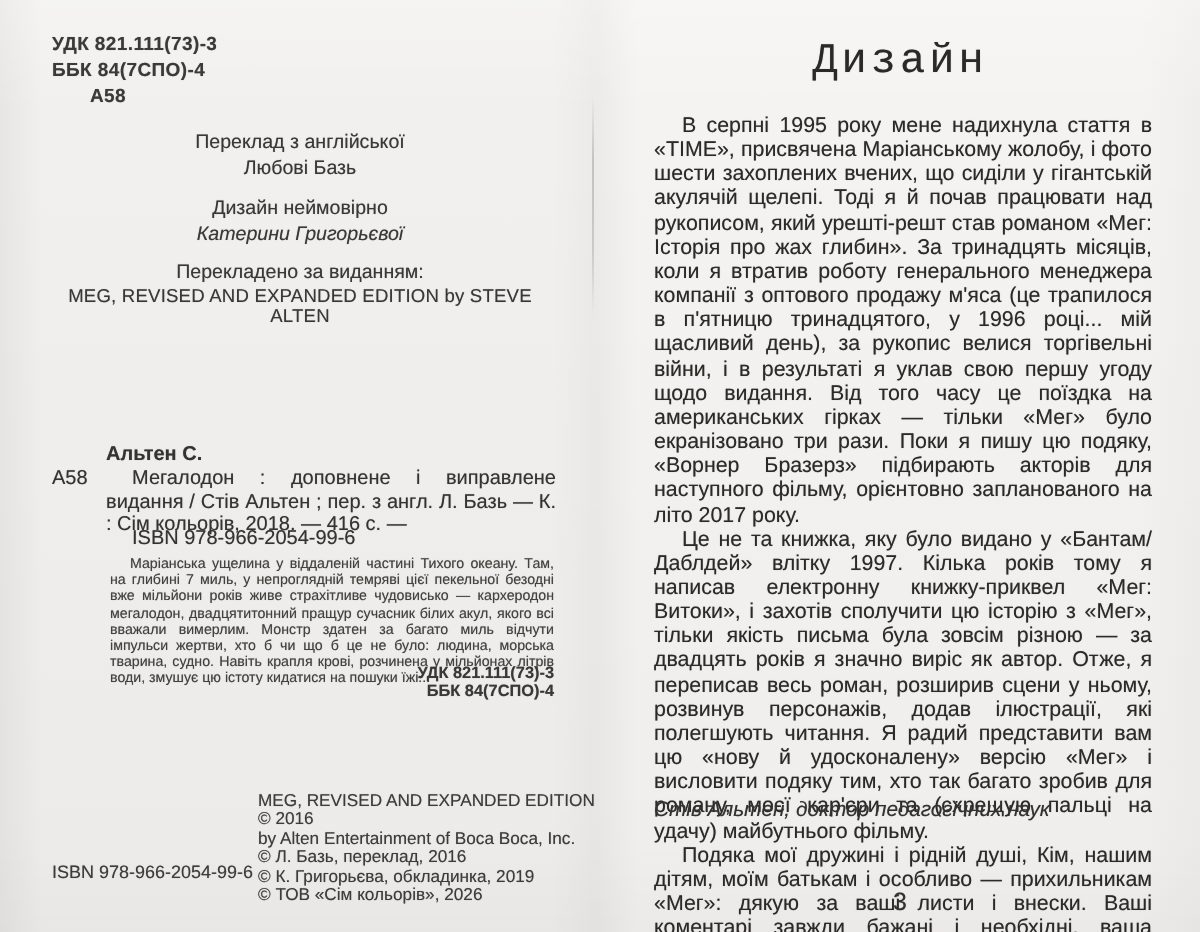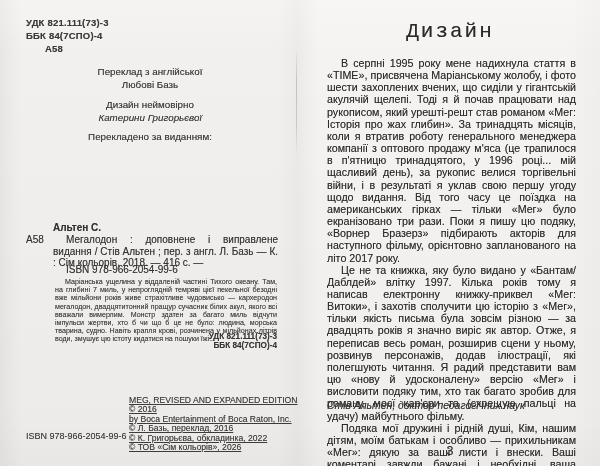--- a/index.html
+++ b/index.html
@@ -38,21 +38,21 @@
   .catalog-code { left:26px; top:234px; font-size:10px; color:#353330; }
   .biblio { left:53px; top:234px; width:225px; font-size:10px; line-height:11.6px;
             text-align:justify; text-indent:13px; color:#353330; }
   .isbn-entry { left:66px; top:264px; font-size:10px; color:#353330; }
 
   .annotation { left:55px; top:278px; width:222px; font-size:7.1px; line-height:8.2px;
                 text-align:justify; text-indent:10px; color:#44423e; }
   .udk-bottom { left:55px; top:332px; width:222px; text-align:right; font-weight:bold;
                 font-size:8.2px; line-height:9px; color:#3a3834; }
 
-  .copyright { left:129px; top:396px; font-size:8.6px; line-height:9.4px; color:#3e3c38;text-decoration:underline; }
+  .copyright { left:129px; top:396px; font-size:8.6px; line-height:9.4px; color:#3e3c38; }
   .isbn-bottom { left:26px; top:431px; font-size:9px; color:#3e3c38; }
 
   
   .ack-title { left:10px; width:280px; top:20px; text-align:center;
                font-family:"Liberation Mono", monospace; font-size:21px; letter-spacing:2px;
                color:#2b2926; }
   .ack-body { left:27px; top:57px; width:249px; font-size:10.7px; line-height:12.15px;
               text-align:justify; color:#2c2a27; }
   .ack-body p { text-indent:14px; margin:0; }
   .signature { left:27px; top:400px; width:249px; text-align:left; font-style:italic;
@@ -73,38 +73,39 @@
       <div>УДК 821.111(73)-3</div>
       <div>ББК 84(7СПО)-4</div>
       <div class="indent">А58</div>
     </div>
 
     <div class="abs center-col c1">Переклад з англійської</div>
     <div class="abs center-col c2">Любові Базь</div>
     <div class="abs center-col c3">Дизайн неймовірно</div>
     <div class="abs center-col c4">Катерини Григорьєвої</div>
     <div class="abs center-col c5">Перекладено за виданням:</div>
+    <div class="abs meg-line">MEG, REVISED AND EXPANDED EDITION by STEVE ALTEN</div>
 
     <div class="abs author-entry">Альтен С.</div>
     <div class="abs catalog-code">А58</div>
     <div class="abs biblio">Мегалодон : доповнене і виправлене видання / Стів Альтен ; пер. з англ. Л. Базь — К. : Сім кольорів, 2018. — 416 с. —</div>
     <div class="abs isbn-entry">ISBN 978-966-2054-99-6</div>
 
     <div class="abs annotation">Маріанська ущелина у віддаленій частині Тихого океану. Там, на глибині 7 миль, у непроглядній темряві цієї пекельної безодні вже мільйони років живе страхітливе чудовисько — кархеродон мегалодон, двадцятитонний пращур сучасник білих акул, якого всі вважали вимерлим. Монстр здатен за багато миль відчути імпульси жертви, хто б чи що б це не було: людина, морська тварина, судно. Навіть крапля крові, розчинена у мільйонах літрів води, змушує цю істоту кидатися на пошуки їжі...</div>
 
     <div class="abs udk-bottom">
       <div>УДК 821.111(73)-3</div>
       <div>ББК 84(7СПО)-4</div>
     </div>
 
     <div class="abs copyright">
       <div>MEG, REVISED AND EXPANDED EDITION © 2016</div>
-      <div>by Boca Entertainment of Boca Raton, Inc.</div>
+      <div>by Alten Entertainment of Boca Boca, Inc.</div>
       <div>© Л. Базь, переклад, 2016</div>
-      <div>© К. Григорьєва, обкладинка, 2022</div>
+      <div>© К. Григорьєва, обкладинка, 2019</div>
       <div>© ТОВ «Сім кольорів», 2026</div>
     </div>
 
     <div class="abs isbn-bottom">ISBN 978-966-2054-99-6</div>
   </div>
 
   <div class="page right">
     <div class="abs ack-title">Дизайн</div>
 
     <div class="abs ack-body">

